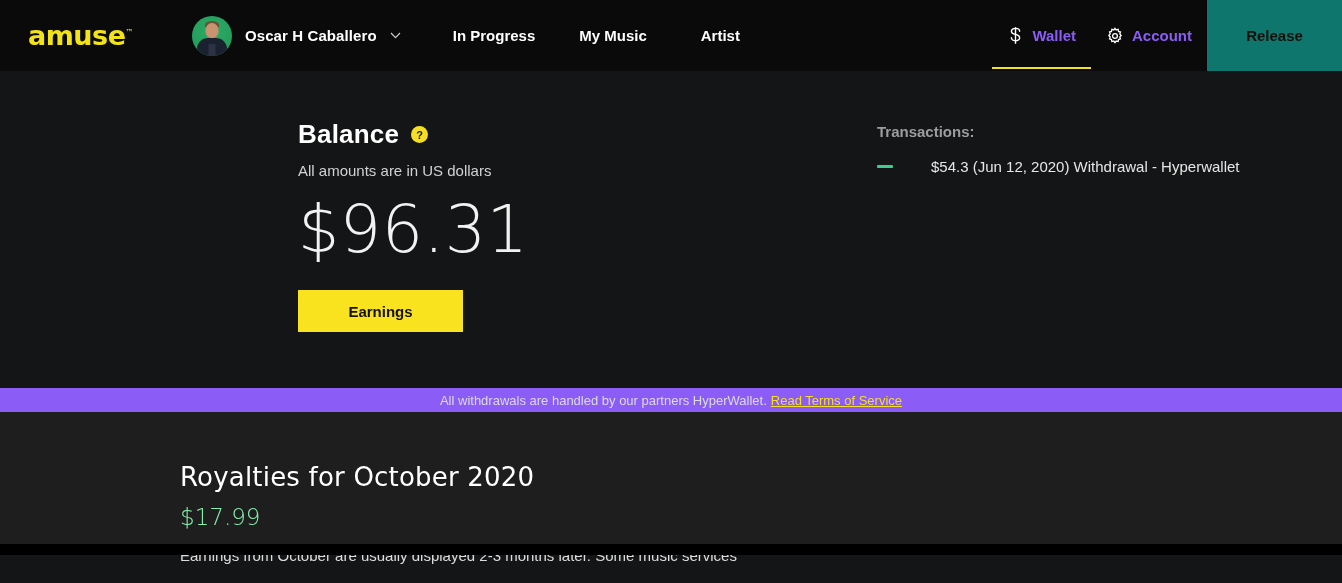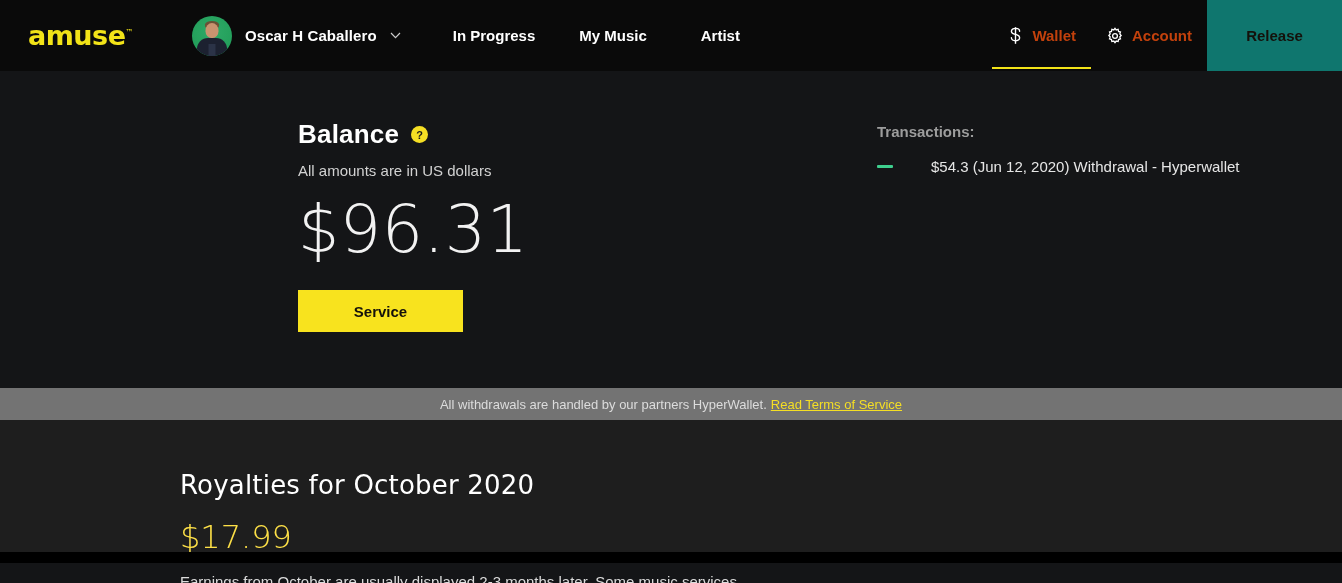--- a/index.html
+++ b/index.html
@@ -118,21 +118,21 @@
   .nav-item {
     display:flex;
     align-items:center;
     height:100%;
     padding:0 15px;
     position:relative;
     text-decoration:none;
     cursor:pointer;
   }
   .nav-item .ico { display:flex; align-items:center; margin-right:8px; }
-  .nav-item .lbl { color:#c2410c; font-size:15px; font-weight:700; white-space:nowrap; }
+  .nav-item .lbl { color:#8b5cf6; font-size:15px; font-weight:700; white-space:nowrap; }
   .nav-item.active::after {
     content:"";
     position:absolute;
     left:0; right:0; bottom:2px;
     height:2px;
     background:#f2e318;
   }
   .release-btn {
     width:135px;
     background:#0f766e;
@@ -223,22 +223,22 @@
   }
   .tx-text {
     color:#e6e6e6;
     font-size:15px;
     font-weight:400;
     white-space:nowrap;
   }
 
   
   .terms-bar {
-    height:32px;
-    background:#737373;
+    height:24px;
+    background:#8b5cf6;
     display:flex;
     align-items:center;
     justify-content:center;
   }
   .terms-text {
     color:#dcdcdc;
     font-size:13px;
     font-weight:400;
   }
   .terms-link {
@@ -260,23 +260,23 @@
   }
   .royalties-inner { margin-left:164px; }
   .roy-title {
     color:#ffffff;
     font-size:26px;
     font-weight:400;
     letter-spacing:0.2px;
     font-family:"DejaVu Sans", sans-serif;
   }
   .roy-amount {
-    margin-top:18px;
-    color:#fde047;
-    font-size:32px;
+    margin-top:12px;
+    color:#86efac;
+    font-size:23px;
     font-weight:300;
     font-family:"DejaVu Sans", sans-serif;
   }
   .roy-note {
     margin-top:17px;
     color:#dcdcdc;
     font-size:15px;
     font-weight:400;
   }
   .bottom-bar {
@@ -342,21 +342,21 @@
 <section class="balance-section">
   <div class="balance-inner">
 
     <div class="balance-left">
       <div class="balance-title-row">
         <h1 class="balance-title">Balance</h1>
         <span class="help-icon">?</span>
       </div>
       <div class="balance-sub">All amounts are in US dollars</div>
       <div class="balance-amount">$96.31</div>
-      <button class="withdraw-btn">Service</button>
+      <button class="withdraw-btn">Earnings</button>
     </div>
 
     <div class="balance-right">
       <div class="tx-heading">Transactions:</div>
       <div class="tx-list">
         <div class="tx-row">
           <span class="tx-sign"></span>
           <span class="tx-text">$54.3 (Jun 12, 2020) Withdrawal - Hyperwallet</span>
         </div>
       </div>

